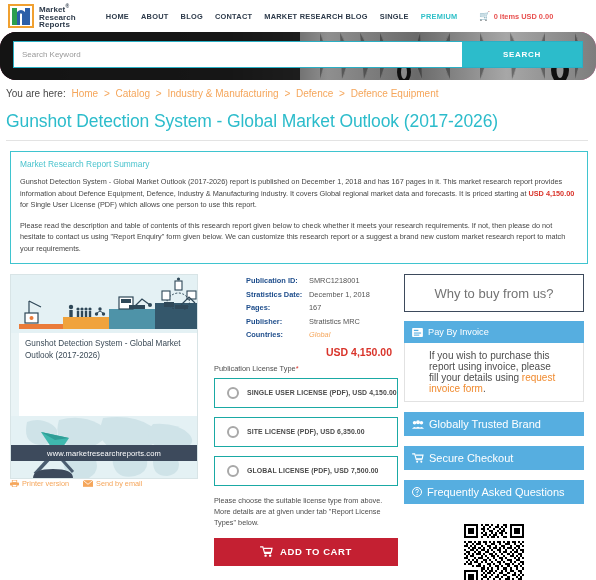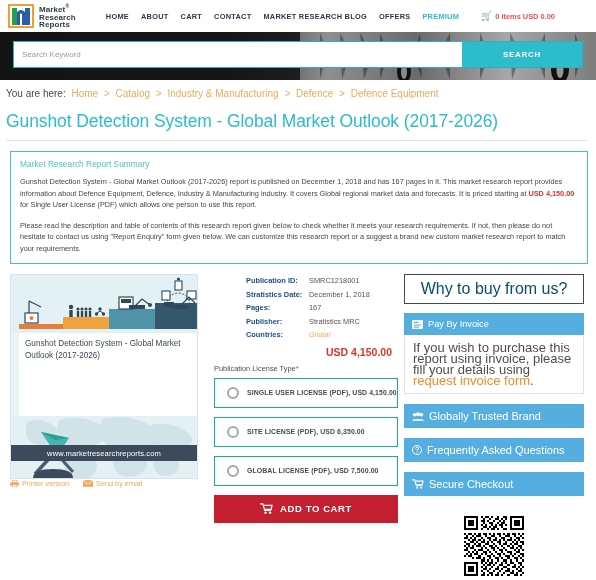--- a/index.html
+++ b/index.html
@@ -39,20 +39,21 @@
   .cart {
     margin-left: 22px; display: flex; align-items: center; gap: 3px;
     font-size: 7.4px; font-weight: bold; color: #e8504f; white-space: nowrap;
   }
   .cart-ico { color:#8f9aa5; font-size: 9px; line-height:1; }
 
   
   .hero {
     position: relative; height: 48px; overflow: hidden;
     background: #ec4899;
+    border-radius: 16px;
   }
   .hero-bg { position:absolute; inset:0; }
   .searchwrap {
     position: absolute; left: 13px; top: 9px; right: 13px;
     display: flex; height: 27px;
     border: 1px solid #2ab0c5;
   }
   .searchwrap input {
     flex: 1; border: 0; outline: 0; background: #fff;
     padding: 0 8px; font-size: 8px; color: #555;
@@ -158,31 +159,31 @@
 
   .cartbtn {
     width: 100%; height: 28px; background: #c42032; color: #fff; border: 0;
     font-size: 9.5px; font-weight: bold; letter-spacing: .6px; cursor: pointer;
     display: flex; align-items: center; justify-content: center; gap: 7px;
     font-family: "Liberation Sans", sans-serif;
   }
 
   
   .whybox {
-    border: 1px solid #3d4a5c; height: 30px; display: flex;
+    border: 1px solid #3d4a5c; height: 38px; display: flex;
     align-items: center; justify-content: center;
-    font-size: 16px; color: #0c4a6e; margin-bottom: 9px;
+    font-size: 13px; color: #737373; margin-bottom: 9px;
   }
   .blue-head {
     background: #56aee0; color: #fff; font-size: 9.2px;
     padding: 6px 8px; display: flex; align-items: center; gap: 5px;
   }
   .blue-body {
     border: 1px solid #e2e2e2; border-top: 0; background:#fff;
-    padding: 7px 8px; font-size: 13px; line-height: 11px; color: #4d4d4d;
+    padding: 7px 24px; font-size: 10px; line-height: 11px; color: #4d4d4d;
     margin-bottom: 10px;
   }
   .blue-body a { color: #f08a2e; text-decoration: none; }
   .blue-bar {
     background: #56aee0; color: #fff; font-size: 11px;
     padding: 6px 8px; display: flex; align-items: center; gap: 5px;
     margin-bottom: 10px;
   }
   .qr { width: 60px; height: 60px; margin: 20px auto 0 auto; display:block; }
 
@@ -205,24 +206,24 @@
       <div class="logo-text">
         <div><span>Market</span><sup>®</sup></div>
         <div>Research</div>
         <div>Reports</div>
       </div>
     </div>
 
     <nav class="mainnav">
       <a href="#">HOME</a>
       <a href="#">ABOUT</a>
-      <a href="#">CART</a>
+      <a href="#">BLOG</a>
       <a href="#">CONTACT</a>
       <a href="#">MARKET RESEARCH BLOG</a>
-      <a href="#">OFFERS</a>
+      <a href="#">SINGLE</a>
       <a href="#" class="premium">PREMIUM</a>
     </nav>
 
     <div class="cart">
       <span class="cart-ico">🛒</span>
       <span>0 items USD 0.00</span>
     </div>
   </div>
 
   <div class="hero">
@@ -435,20 +436,21 @@
       </label>
       <label class="lic-opt">
         <span class="radio"></span>
         <span>SITE LICENSE (PDF), USD 6,350.00</span>
       </label>
       <label class="lic-opt">
         <span class="radio"></span>
         <span>GLOBAL LICENSE (PDF), USD 7,500.00</span>
       </label>
 
+      <div class="lic-note">Please choose the suitable license type from above. More details are at given under tab "Report License Types" below.</div>
 
       <button class="cartbtn">
         <svg class="ico" width="13" height="11" viewBox="0 0 14 12">
           <path d="M0 1 H3 L5 8 H12" fill="none" stroke="#fff" stroke-width="1.3"></path>
           <path d="M4 2.5 H13 L12 7 H5" fill="none" stroke="#fff" stroke-width="1.3"></path>
           <circle cx="6" cy="10.5" r="1.3" fill="#fff"></circle>
           <circle cx="11" cy="10.5" r="1.3" fill="#fff"></circle>
         </svg>
         <span>ADD TO CART</span>
       </button>
@@ -474,36 +476,36 @@
         <svg class="ico" width="12" height="9" viewBox="0 0 14 10">
           <circle cx="3" cy="3" r="2.1" fill="#fff"></circle>
             <circle cx="11" cy="3" r="2.1" fill="#fff"></circle>
           <circle cx="7" cy="2.4" r="2.3" fill="#fff"></circle>
           <path d="M0 10 q3 -4 6 0 Z M8 10 q3 -4 6 0 Z M3.5 10 q3.5 -5 7 0 Z" fill="#fff"></path>
         </svg>
         <span>Globally Trusted Brand</span>
       </div>
 
       <div class="blue-bar">
-        <svg class="ico" width="10" height="10" viewBox="0 0 12 12">
-          <circle cx="6" cy="6" r="5.4" fill="none" stroke="#fff" stroke-width="1.2"></circle>
-          <path d="M4.4 4.4 q0 -1.7 1.7 -1.7 q1.7 0 1.7 1.6 q0 1.3 -1.7 1.8 V7.4" fill="none" stroke="#fff" stroke-width="1.1"></path>
-          <circle cx="6.1" cy="9.1" r="0.7" fill="#fff"></circle>
-        </svg>
-        <span>Frequently Asked Questions</span>
-      </div>
-
-      <div class="blue-bar">
         <svg class="ico" width="12" height="10" viewBox="0 0 14 12">
           <path d="M0 1 H3 L5 8 H12" fill="none" stroke="#fff" stroke-width="1.3"></path>
           <path d="M4 2.5 H13 L12 7 H5" fill="none" stroke="#fff" stroke-width="1.3"></path>
           <circle cx="6" cy="10.5" r="1.2" fill="#fff"></circle>
           <circle cx="11" cy="10.5" r="1.2" fill="#fff"></circle>
         </svg>
         <span>Secure Checkout</span>
+      </div>
+
+      <div class="blue-bar">
+        <svg class="ico" width="10" height="10" viewBox="0 0 12 12">
+          <circle cx="6" cy="6" r="5.4" fill="none" stroke="#fff" stroke-width="1.2"></circle>
+          <path d="M4.4 4.4 q0 -1.7 1.7 -1.7 q1.7 0 1.7 1.6 q0 1.3 -1.7 1.8 V7.4" fill="none" stroke="#fff" stroke-width="1.1"></path>
+          <circle cx="6.1" cy="9.1" r="0.7" fill="#fff"></circle>
+        </svg>
+        <span>Frequently Asked Questions</span>
       </div>
 
       <svg class="qr" width="60" height="60" viewBox="0 0 29 29" shape-rendering="crispEdges">
         <rect width="29" height="29" fill="#fff"></rect>
         <g fill="#000">
           <rect x="0" y="0" width="7" height="7"></rect>
             <rect x="1" y="1" width="5" height="5" fill="#fff"></rect>
             <rect x="2" y="2" width="3" height="3"></rect>
           <rect x="22" y="0" width="7" height="7"></rect>
             <rect x="23" y="1" width="5" height="5" fill="#fff"></rect>

